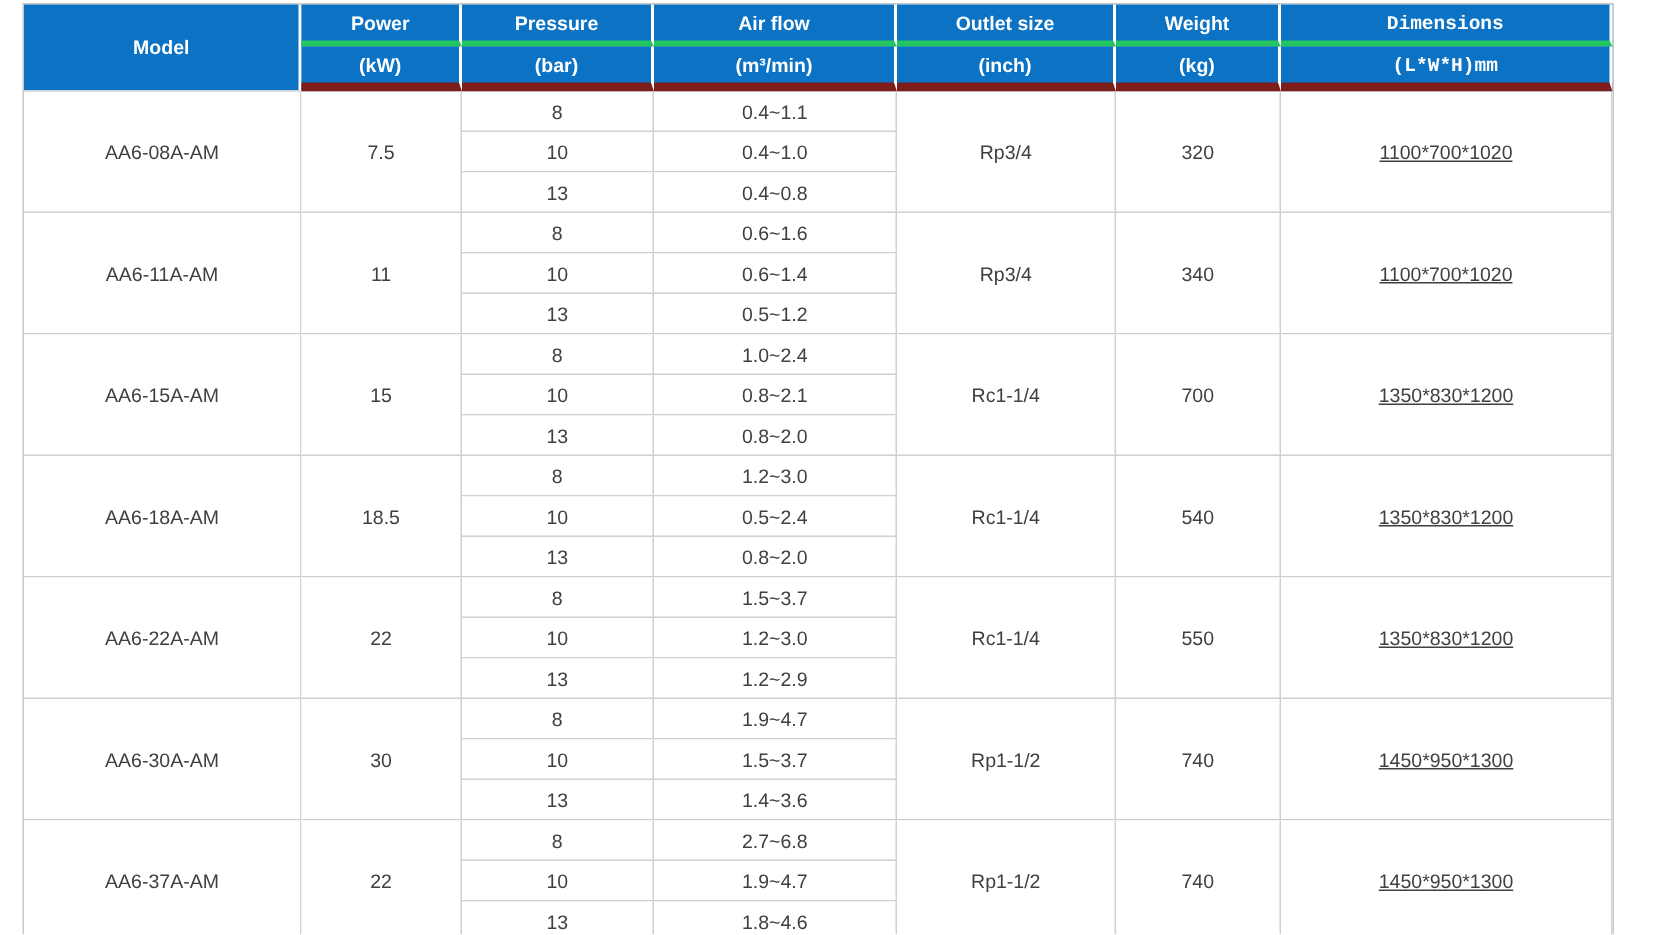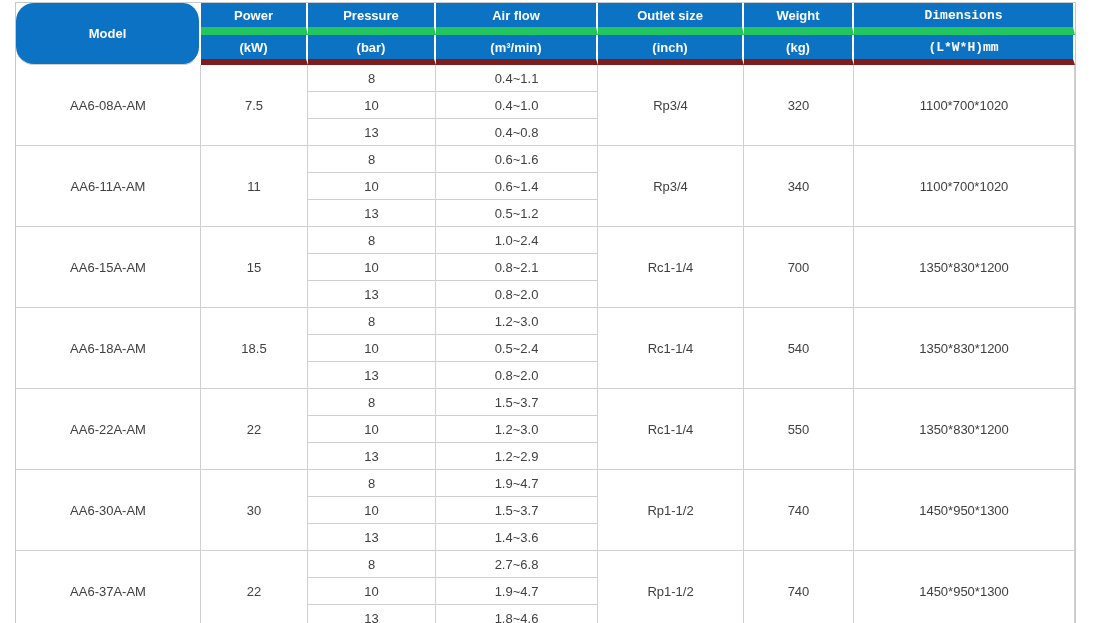--- a/index.html
+++ b/index.html
@@ -33,39 +33,39 @@
     text-align: center;
     vertical-align: middle;
     height: 24px;
     padding: 0 4px;
     border-right: 2px solid #ffffff;
     box-sizing: content-box;
     overflow: hidden;
     white-space: nowrap;
   }
   
-  th.hdr-title { border-bottom: 8px solid #22c55e; }
+  th.hdr-title { border-bottom: 4px solid #22c55e; }
   th.hdr-unit  { border-bottom: 6px solid #7f1d1d; }
-  th.hdr-model { border-bottom: 1px solid #d0d0d0; border-radius: 18px; }
+  th.hdr-model { border-bottom: 1px solid #d0d0d0; }
   th.hdr-last  { border-right: none; font-family: Liberation Mono, monospace; }
   table.spec td {
     background: #ffffff;
     color: #404040;
     font-size: 13px;
     text-align: center;
     vertical-align: middle;
     height: 26px;
     padding: 0 4px;
     border-right: 1px solid #d0d0d0;
     border-bottom: 1px solid #d0d0d0;
     box-sizing: content-box;
     overflow: hidden;
     white-space: nowrap;
   }
-  td.cell-dim { border-right: none; }
+  td.cell-dim { border-right: none; text-decoration: underline; }
 </style>
 </head>
 <body>
 
 <div class="page">
   <table class="spec">
     <colgroup>
       <col style="width:185px">
         <col style="width:107px">
         <col style="width:128px">

